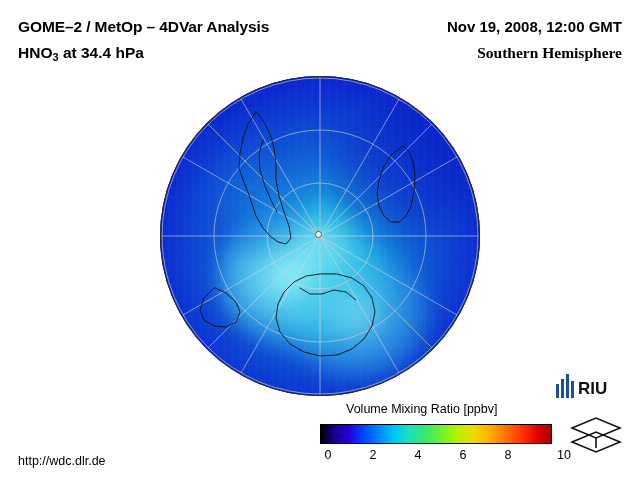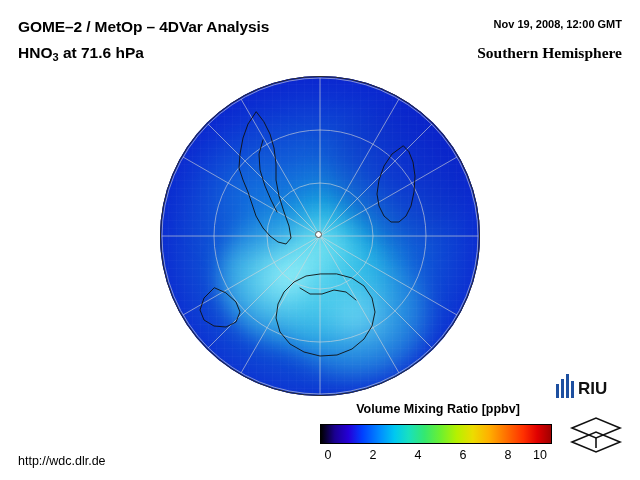--- a/index.html
+++ b/index.html
@@ -41,21 +41,21 @@
   }
   .hdr-left-2 sub {
     font-size: 11px;
     vertical-align: baseline;
     position: relative;
     top: 3px;
   }
   .hdr-right-1 {
     position: absolute;
     right: 18px; top: 18px;
-    font-size: 11px;
+    font-size: 15px;
     font-weight: bold;
     color: #000;
     white-space: nowrap;
   }
   .hdr-right-2 {
     position: absolute;
     right: 18px; top: 44px;
     font-size: 15.5px;
     font-weight: bold;
     color: #000;
@@ -166,25 +166,24 @@
     color: #000;
     white-space: nowrap;
   }
   .foot-1 { top: 402px; }
   .foot-2 { top: 428px; }
   .foot-3 { top: 454px; }
 
   
   .cb-title {
     position: absolute;
-    left: 330px; top: 402px;
+    left: 346px; top: 402px;
     width: 216px;
-    text-align: center;
     font-size: 12.5px;
-    font-weight: bold;
+    font-weight: normal;
     color: #000;
     white-space: nowrap;
   }
   .cb-box {
     position: absolute;
     left: 320px; top: 424px;
     width: 232px; height: 20px;
     border: 1px solid #000;
     box-sizing: border-box;
     background: linear-gradient(to right,
@@ -237,21 +236,21 @@
     color: #000;
     letter-spacing: 1px;
   }
 </style>
 </head>
 <body>
 
 <div class="page">
 
   <div class="hdr-left-1">GOME–2 / MetOp – 4DVar Analysis</div>
-  <div class="hdr-left-2"><span>HNO</span><sub>3</sub><span> at 71.6 hPa</span></div>
+  <div class="hdr-left-2"><span>HNO</span><sub>3</sub><span> at 34.4 hPa</span></div>
   <div class="hdr-right-1">Nov 19, 2008, 12:00 GMT</div>
   <div class="hdr-right-2">Southern Hemisphere</div>
 
   <div class="globe-wrap">
     <div class="globe-disc">
       <div class="field-base"></div>
       <div class="field-lobe-a"></div>
       <div class="field-lobe-b"></div>
       <div class="field-lobe-c"></div>
       <div class="field-lobe-d"></div>
@@ -298,21 +297,21 @@
   <div class="foot foot-3">http://wdc.dlr.de</div>
 
   <div class="cb-title">Volume Mixing Ratio [ppbv]</div>
   <div class="cb-box"></div>
   <div class="cb-ticks">
     <span class="cb-tick" style="left:8px;">0</span>
     <span class="cb-tick" style="left:53px;">2</span>
     <span class="cb-tick" style="left:98px;">4</span>
     <span class="cb-tick" style="left:143px;">6</span>
     <span class="cb-tick" style="left:188px;">8</span>
-    <span class="cb-tick" style="left:220px;">10</span>
+    <span class="cb-tick" style="left:244px;">10</span>
   </div>
 
   <svg class="riu-logo" viewBox="0 0 70 26">
     <g fill="#1d4fa0">
       <rect x="0" y="10" width="3" height="14"></rect>
       <rect x="5" y="5" width="3" height="19"></rect>
       <rect x="10" y="0" width="3" height="24"></rect>
       <rect x="15" y="7" width="3" height="17"></rect>
     </g>
     <text x="22" y="20" font-family="Liberation Sans, sans-serif" font-size="17" font-weight="bold" fill="#111">RIU</text>

